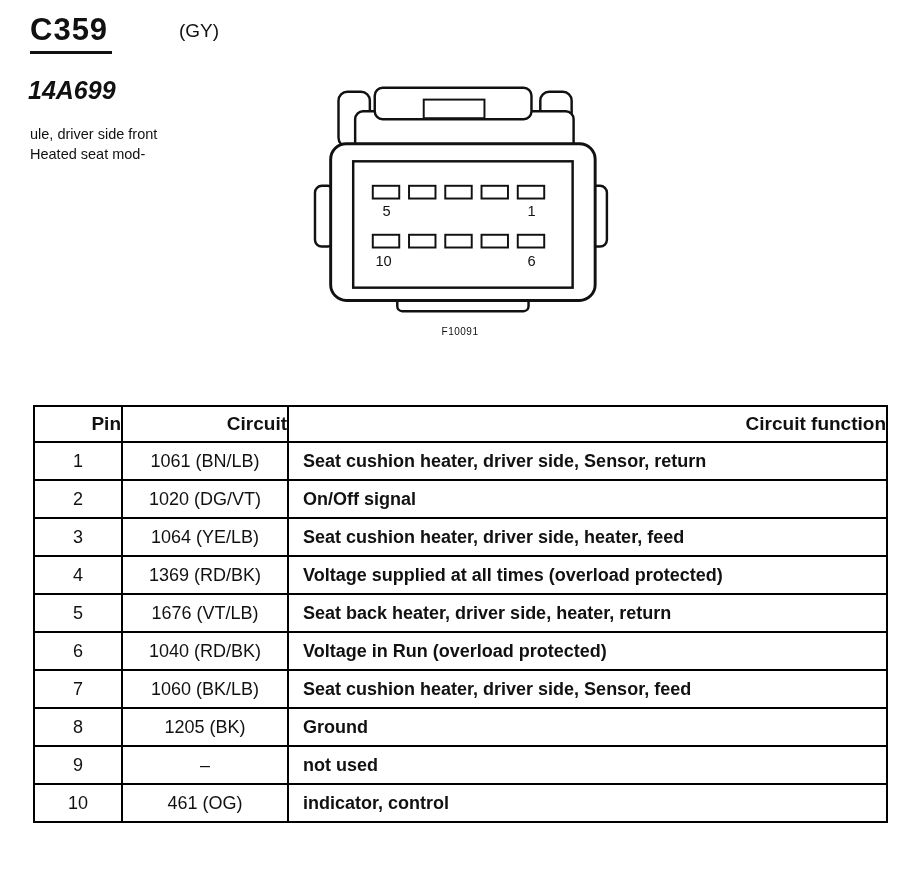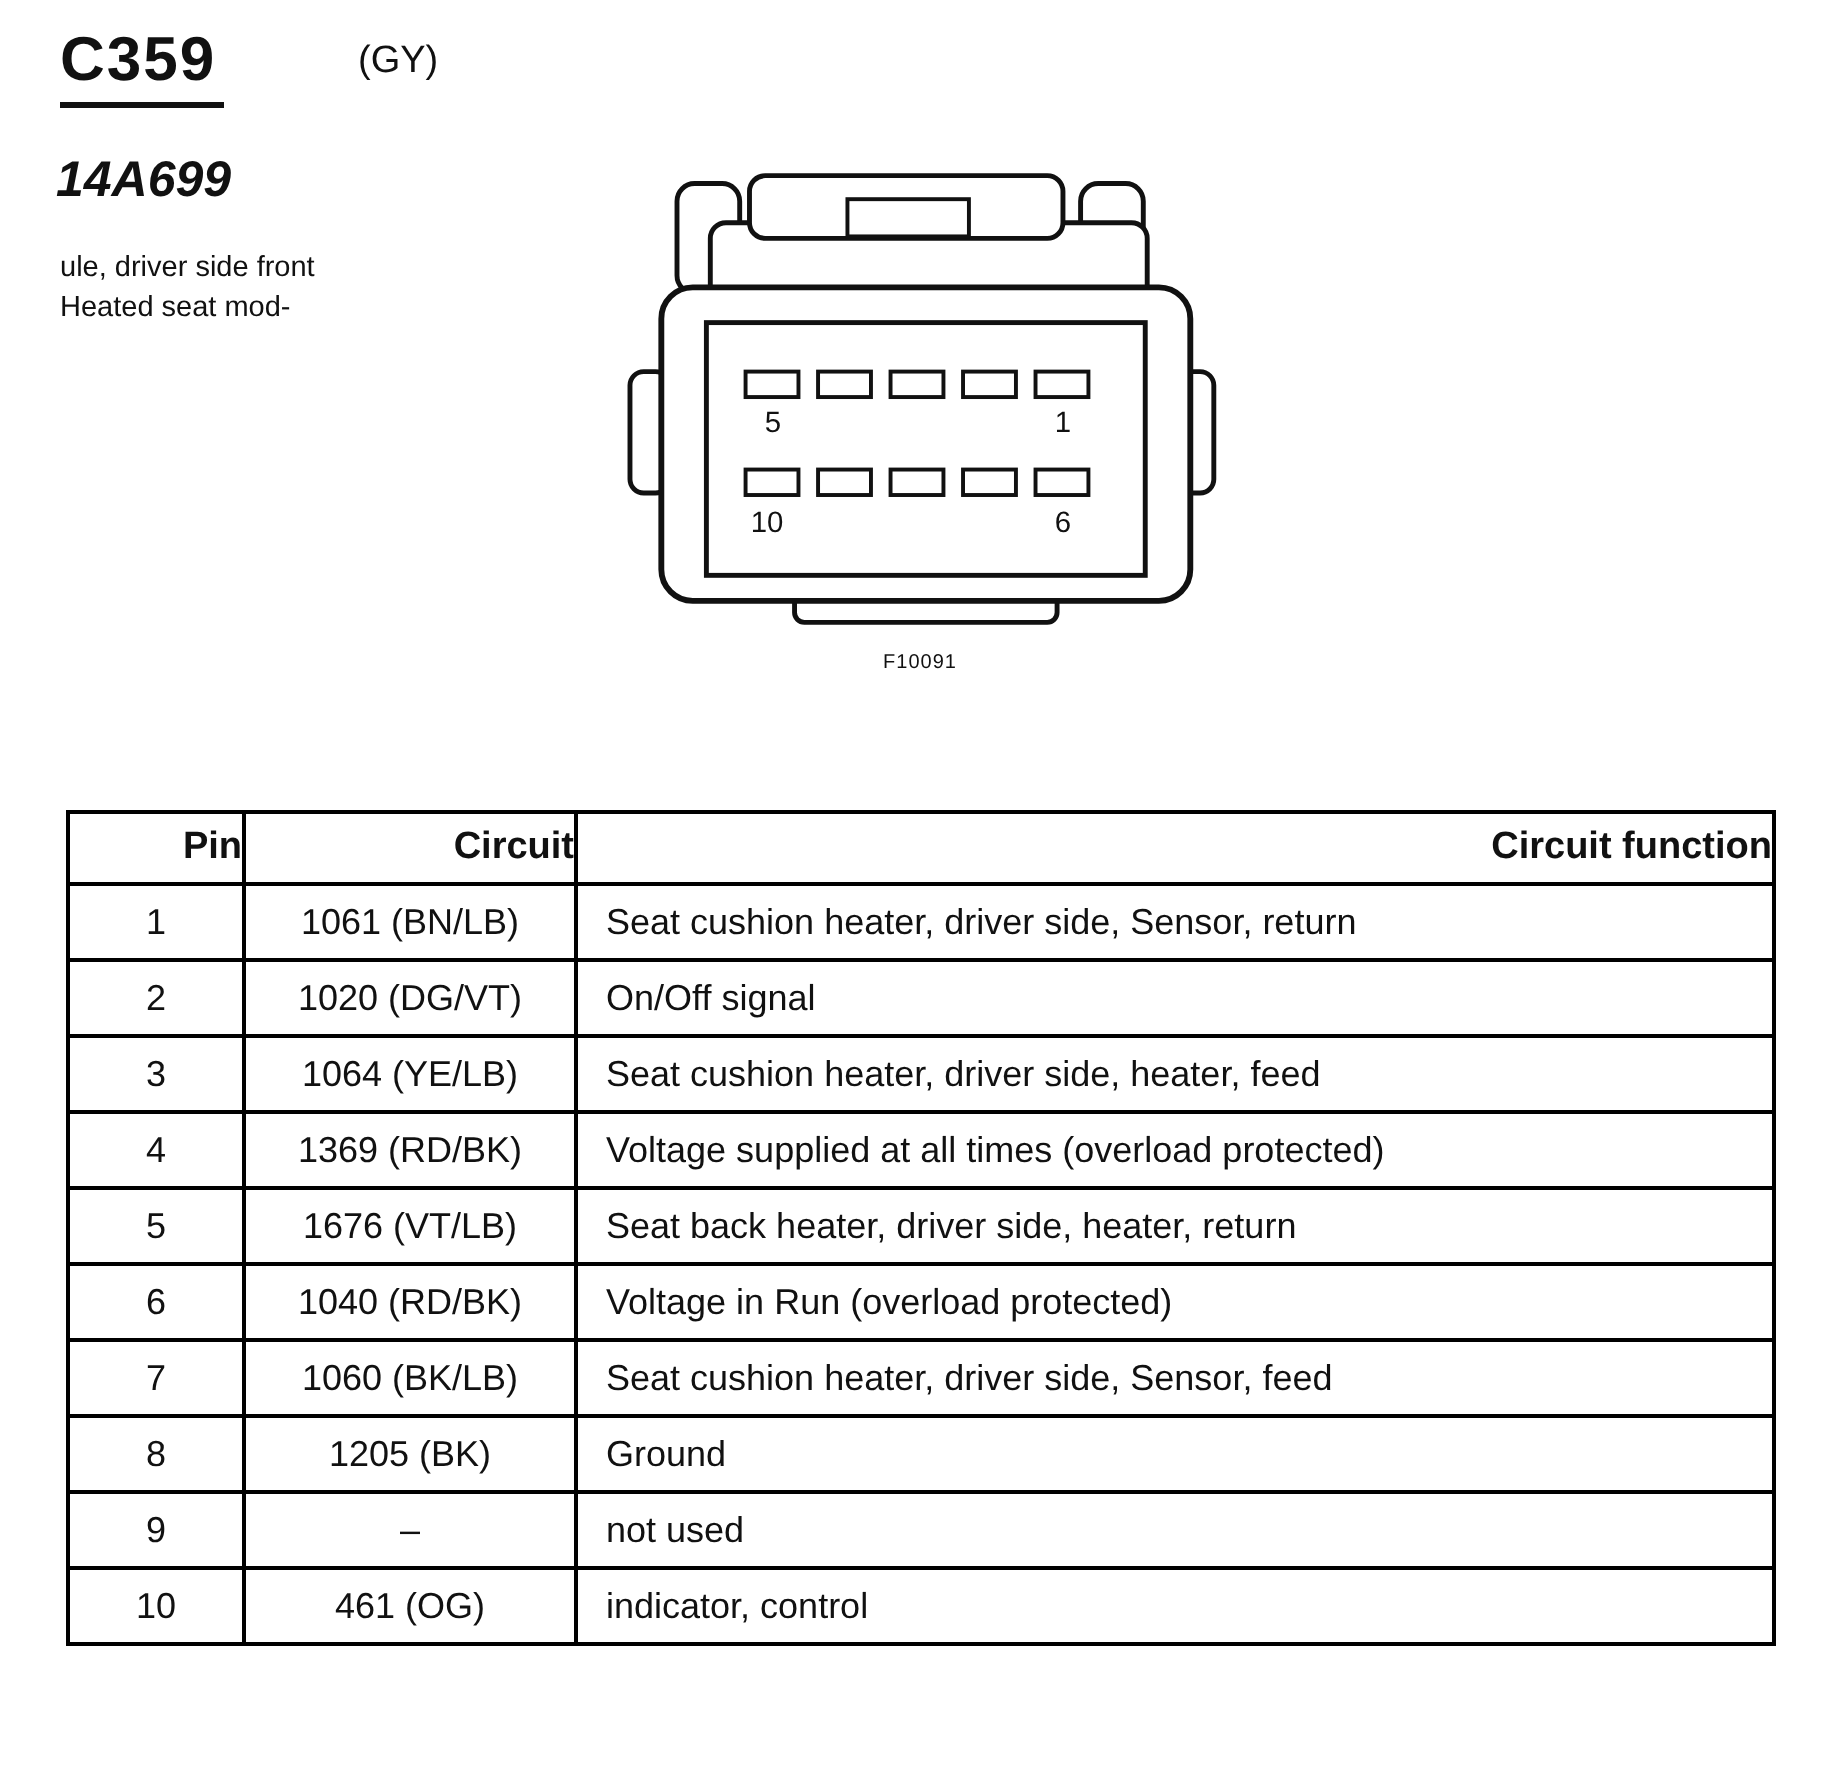--- a/index.html
+++ b/index.html
@@ -73,21 +73,21 @@
     font-weight: bold;
     text-align: right;
   }
   .pin-table td {
     height: 38px;
     font-size: 18px;
   }
   .col-pin { width: 88px; }
   .col-circuit { width: 166px; }
   td.cell-pin, td.cell-circuit { text-align: center; }
-  td.cell-func { text-align: left; padding-left: 14px; }
+  td.cell-func { text-align: left; padding-left: 14px; font-weight: bold; }
 </style>
 </head>
 <body>
 
 <div id="page">
 
   <div class="connector-id">C359</div>
   <div class="connector-color">(GY)</div>
   <div class="part-number">14A699</div>
   <div class="description">

